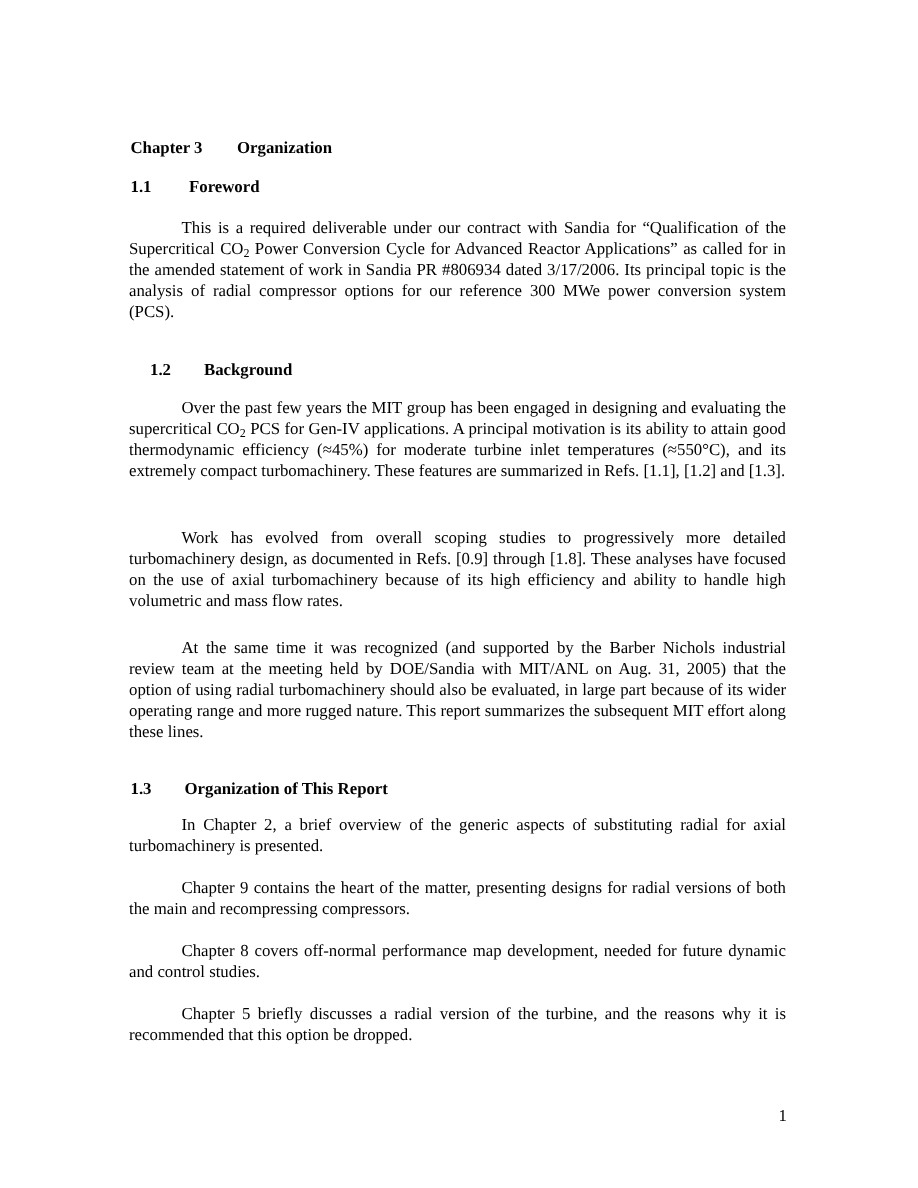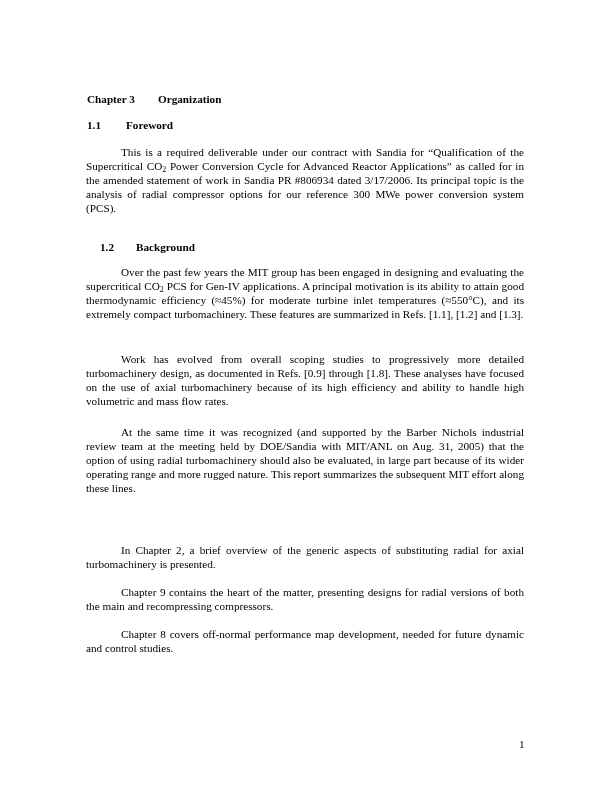--- a/index.html
+++ b/index.html
@@ -26,18 +26,22 @@
   </div>
   <p class="p" style="top:145px;"><span>This is a required deliverable under our contract with Sandia for “Qualification of the Supercritical CO</span><sub>2</sub><span> Power Conversion Cycle for Advanced Reactor Applications” as called for in the amended statement of work in Sandia PR #806934 dated 3/17/2006.  Its principal topic is the analysis of radial compressor options for our reference 300 MWe power conversion system (PCS).</span></p>
 
   <div class="h" style="top:240px;">
     <span class="num" style="width:36px;margin-left:13px;">1.2</span><span>Background</span>
   </div>
   <p class="p" style="top:265px;"><span>Over the past few years the MIT group has been engaged in designing and evaluating the supercritical CO</span><sub>2</sub><span> PCS for Gen-IV applications.  A principal motivation is its ability to attain good thermodynamic efficiency (≈45%) for moderate turbine inlet temperatures (≈550°C), and its extremely compact turbomachinery.  These features are summarized in Refs. [1.1], [1.2] and [1.3].</span></p>
   <p class="p" style="top:352px;">Work has evolved from overall scoping studies to progressively more detailed turbomachinery design, as documented in Refs. [0.9] through [1.8].  These analyses have focused on the use of axial turbomachinery because of its high efficiency and ability to handle high volumetric and mass flow rates.</p>
   <p class="p" style="top:425px;">At the same time it was recognized (and supported by the Barber Nichols industrial review team at the meeting held by DOE/Sandia with MIT/ANL on Aug. 31, 2005) that the option of using radial turbomachinery should also be evaluated, in large part because of its wider operating range and more rugged nature.  This report summarizes the subsequent MIT effort along these lines.</p>
 
+  <div class="h" style="top:519px;">
+    <span class="num" style="width:36px;">1.3</span><span>Organization of This Report</span>
+  </div>
   <p class="p" style="top:543px;">In Chapter 2, a brief overview of the generic aspects of substituting radial for axial turbomachinery is presented.</p>
   <p class="p" style="top:585px;">Chapter 9 contains the heart of the matter, presenting designs for radial versions of both the main and recompressing compressors.</p>
   <p class="p" style="top:627px;">Chapter 8 covers off-normal performance map development, needed for future dynamic and control studies.</p>
+  <p class="p" style="top:669px;">Chapter 5 briefly discusses a radial version of the turbine, and the reasons why it is recommended that this option be dropped.</p>
 
   <div class="pn">1</div>
 </div>
 
 </body></html>

